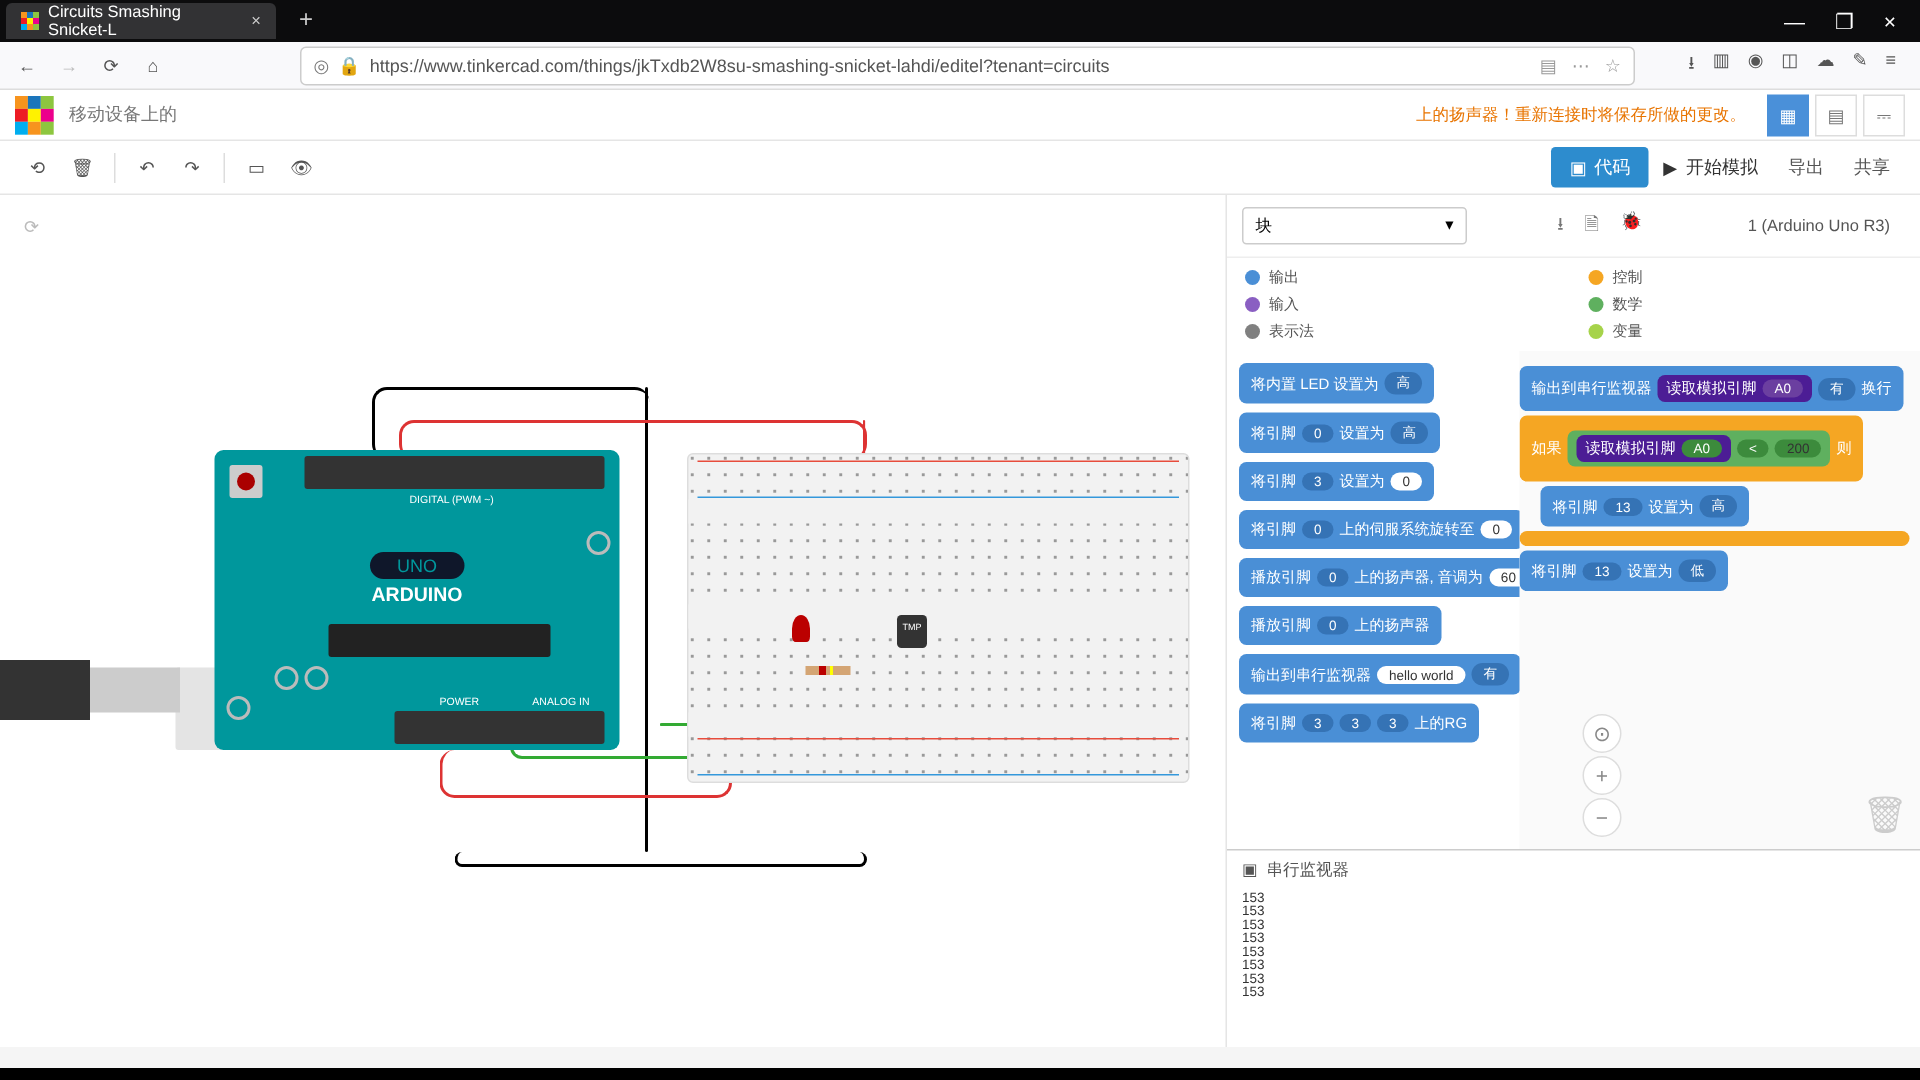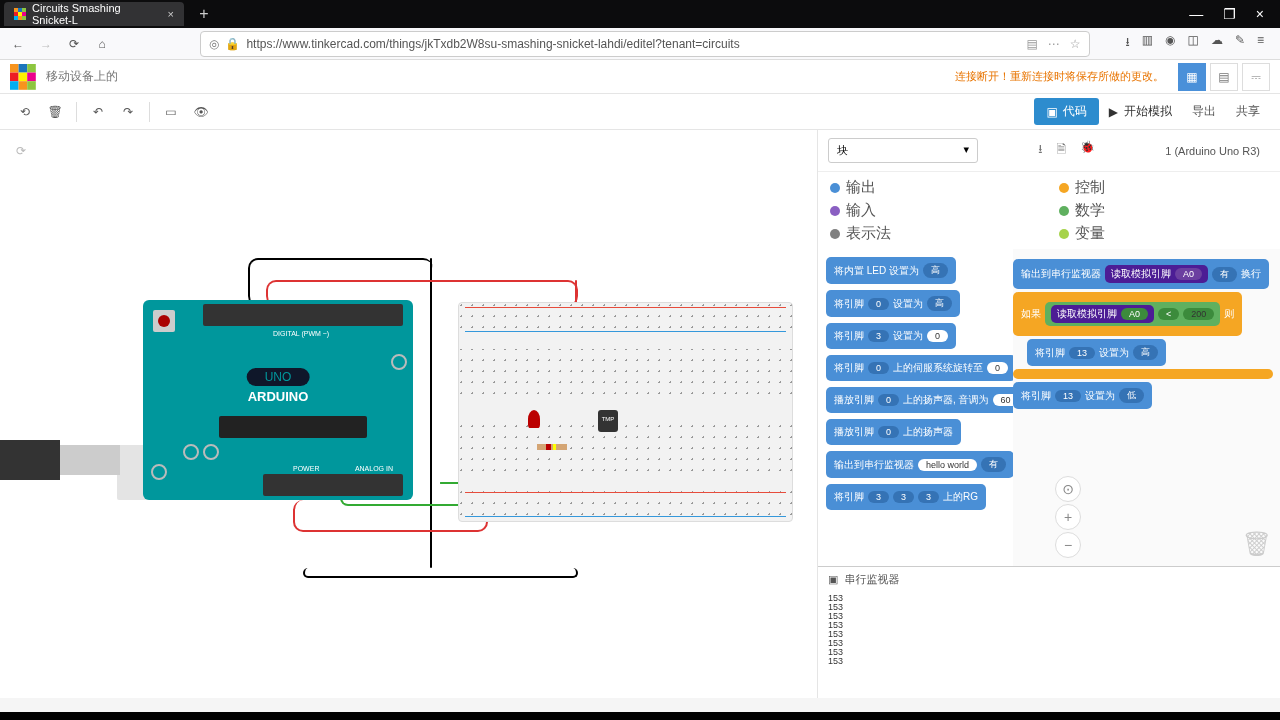--- a/index.html
+++ b/index.html
@@ -71,21 +71,21 @@
   .resistor { position:absolute; left:537px; top:314px; width:30px; height:6px; background: linear-gradient(90deg,#d4a574 30%, #b00 30% 38%, #b00 38% 46%, #d4a574 46% 54%,#ff0 54% 62%,#d4a574 62%);}
   
   .wire { position:absolute; border:2px solid; border-radius:10px; background:none; pointer-events:none;}
   
   
   .block-header { padding: 8px 10px; display: flex; align-items: center; gap: 10px; border-bottom: 1px solid #eee; }
   .block-dd { flex: 1; border: 1px solid #ccc; padding: 4px 8px; border-radius: 3px; font-size: 11px; display:flex; justify-content:space-between; max-width:150px;}
   .block-header-right { margin-left: auto; display: flex; gap: 14px; color: #777; }
   .board-sel { margin-left: auto; font-size: 11px; color: #555; padding: 4px 10px;}
   
-  .block-cats { display: grid; grid-template-columns: 1fr 1fr; padding: 6px 12px; gap: 4px 20px; font-size: 15px; background:#fff;}
+  .block-cats { display: grid; grid-template-columns: 1fr 1fr; padding: 6px 12px; gap: 4px 20px; font-size: 10px; background:#fff;}
   .cat { display: flex; align-items: center; gap: 6px; color:#555;}
   .dot { width: 10px; height: 10px; border-radius: 50%; }
   
   .blocks-area { display: flex; flex:1; overflow: hidden;}
   .palette { padding: 8px 8px; display: flex; flex-direction: column; gap: 6px; width: 195px; background:#fff;}
   .workspace { flex: 1; background: #fafafa; position: relative; overflow:hidden;}
   
   .blk { background: #4a8fd6; color: #fff; padding: 6px 8px; border-radius: 5px; font-size: 10px; display: flex; align-items: center; gap: 4px; white-space: nowrap; width: fit-content;}
   .blk-pill { background: #3573b5; padding: 1px 8px; border-radius: 9px; font-size:9px;}
   .blk-pill.white { background: #fff; color: #333; }
@@ -175,21 +175,21 @@
           <rect x="17.2" width="8.6" height="8.6" fill="#8dc63f"></rect>
           <rect y="8.6" width="8.6" height="8.6" fill="#ed1c24"></rect>
           <rect x="8.6" y="8.6" width="8.6" height="8.6" fill="#fff200"></rect>
           <rect x="17.2" y="8.6" width="8.6" height="8.6" fill="#ec008c"></rect>
           <rect y="17.2" width="8.6" height="8.6" fill="#00aeef"></rect>
           <rect x="8.6" y="17.2" width="8.6" height="8.6" fill="#f7941e"></rect>
           <rect x="17.2" y="17.2" width="8.6" height="8.6" fill="#8dc63f"></rect>
         </svg>
     </div>
     <div class="project-title">移动设备上的</div>
-    <div class="disconnect-msg">连接断开！重新连接时将保存所做的更改。</div>
+    <div class="disconnect-msg">上的扬声器！重新连接时将保存所做的更改。</div>
     <div class="header-icon blue">▦</div>
     <div class="header-icon" style="color:#777">▤</div>
     <div class="header-icon" style="color:#777">⎓</div>
   </div>
 
   <div class="app-toolbar">
     <div class="tb-btn">⟲</div>
     <div class="tb-btn">🗑</div>
     <div class="tb-sep"></div>
     <div class="tb-btn">↶</div>

